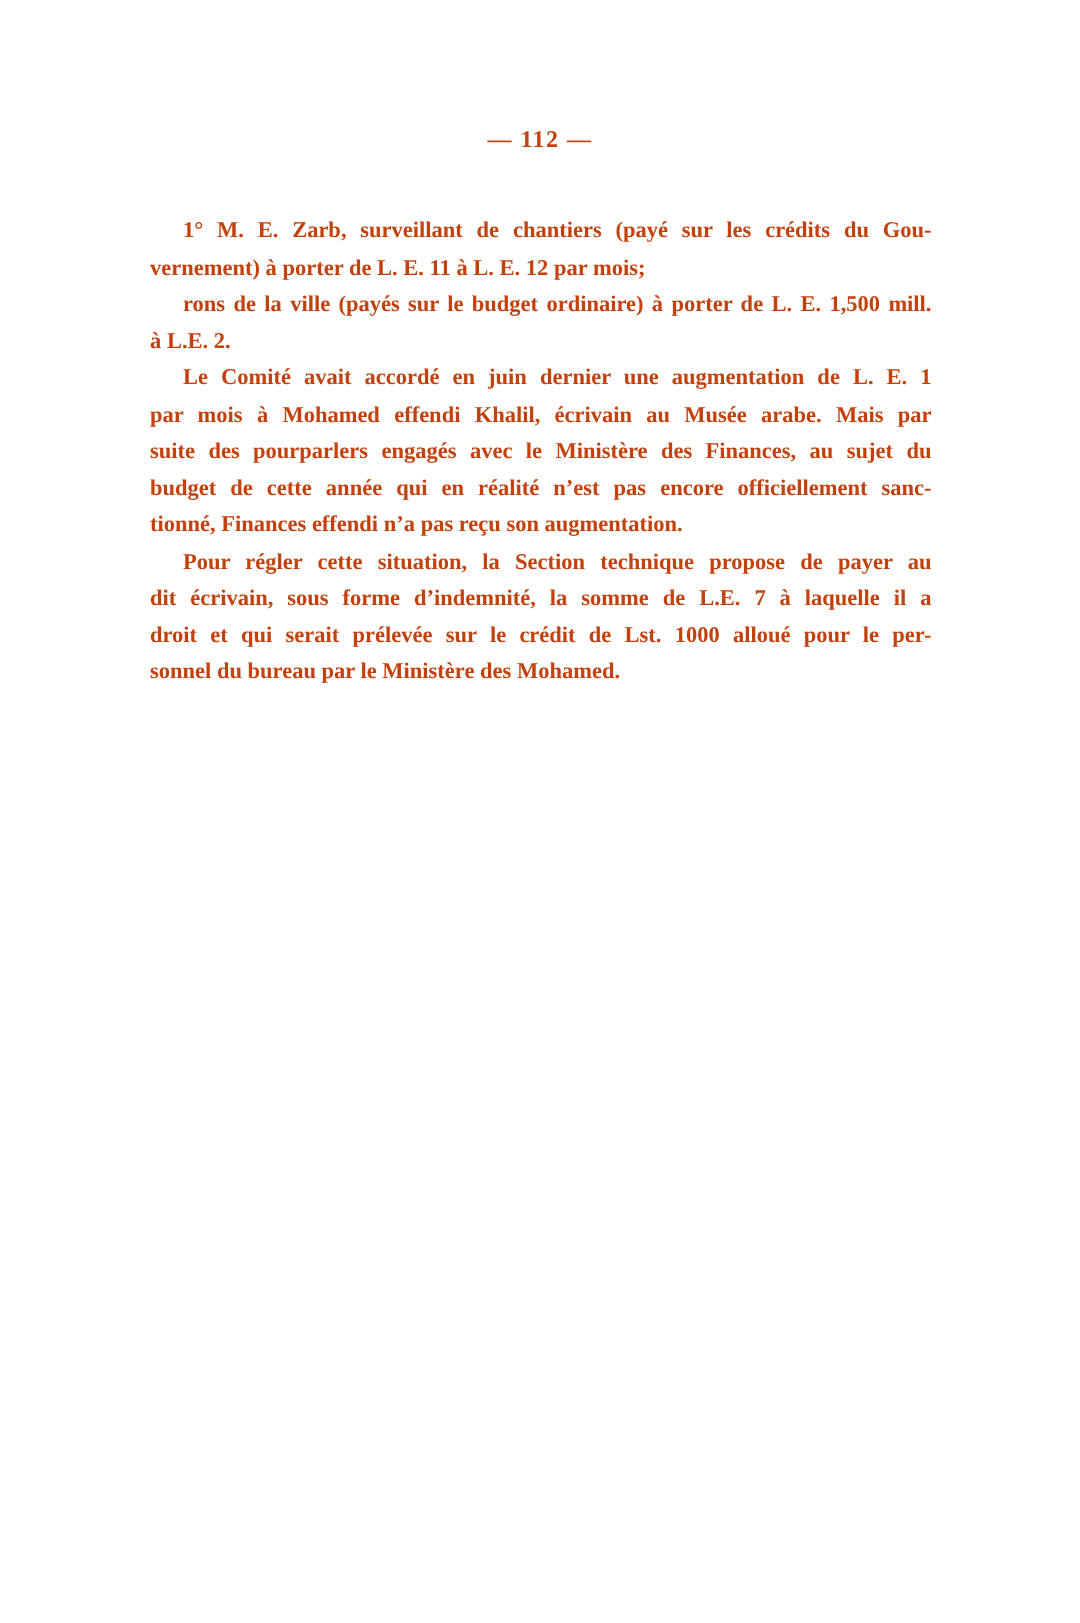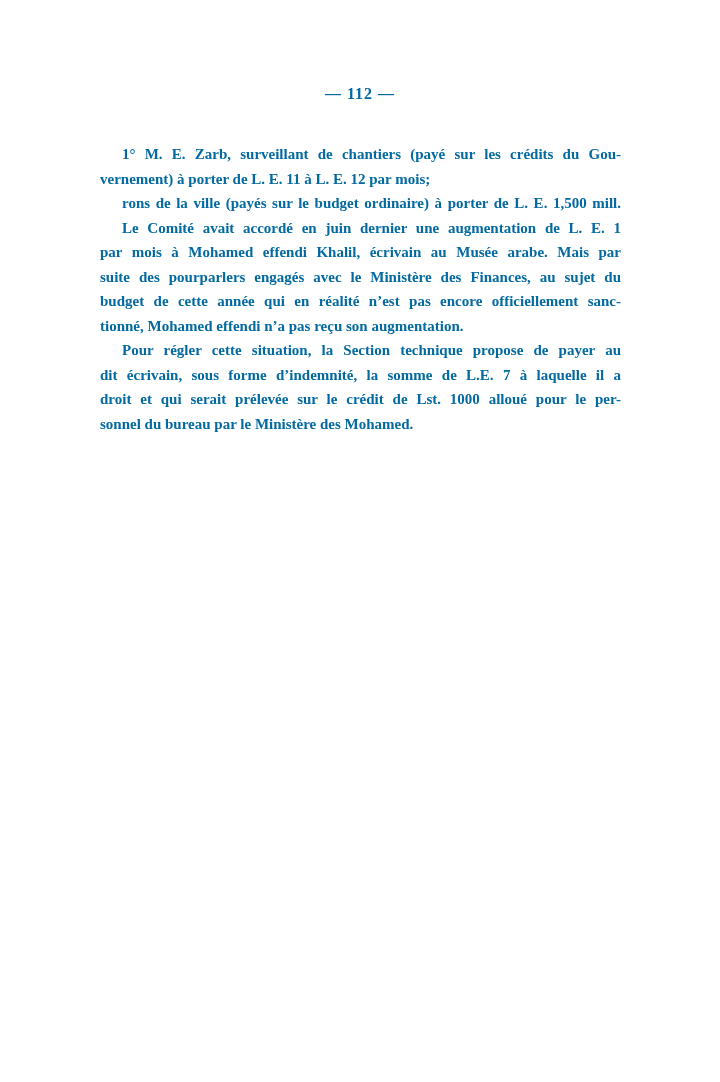--- a/index.html
+++ b/index.html
@@ -5,21 +5,21 @@
   html, body {
     margin: 0;
     padding: 0;
     background: #ffffff;
   }
   .page {
     position: relative;
     width: 720px;
     height: 1082px;
     background: #ffffff;
-    color: #0369a1;
+    color: #c2410c;
     font-family: "Liberation Serif", "DejaVu Serif", serif;
     font-weight: bold;
     overflow: hidden;
   }
   .page-number {
     position: absolute;
     top: 85px;
     left: 0;
     width: 100%;
     text-align: center;
@@ -69,29 +69,30 @@
   <div class="text-block">
 
 
     <p class="para ind sp-before">
       <span class="line just">1° M. E. Zarb, surveillant de chantiers (payé sur les crédits du Gou-</span>
       <span class="line">vernement) à porter de L. E. 11 à L. E. 12 par mois;</span>
     </p>
 
     <p class="para ind">
       <span class="line just">rons de la ville (payés sur le budget ordinaire) à porter de L. E. 1,500 mill.</span>
+      <span class="line">à L.E. 2.</span>
     </p>
 
 
     <p class="para ind">
       <span class="line just">Le Comité avait accordé en juin dernier une augmentation de L. E. 1</span>
       <span class="line just">par mois à Mohamed effendi Khalil, écrivain au Musée arabe. Mais par</span>
       <span class="line just">suite des pourparlers engagés avec le Ministère des Finances, au sujet du</span>
       <span class="line just">budget de cette année qui en réalité n’est pas encore officiellement sanc-</span>
-      <span class="line">tionné, Mohamed effendi n’a pas reçu son augmentation.</span>
+      <span class="line">tionné, Finances effendi n’a pas reçu son augmentation.</span>
     </p>
 
     <p class="para ind">
       <span class="line just">Pour régler cette situation, la Section technique propose de payer au</span>
       <span class="line just">dit écrivain, sous forme d’indemnité, la somme de L.E. 7 à laquelle il a</span>
       <span class="line just">droit et qui serait prélevée sur le crédit de Lst. 1000 alloué pour le per-</span>
       <span class="line">sonnel du bureau par le Ministère des Mohamed.</span>
     </p>
 
 

